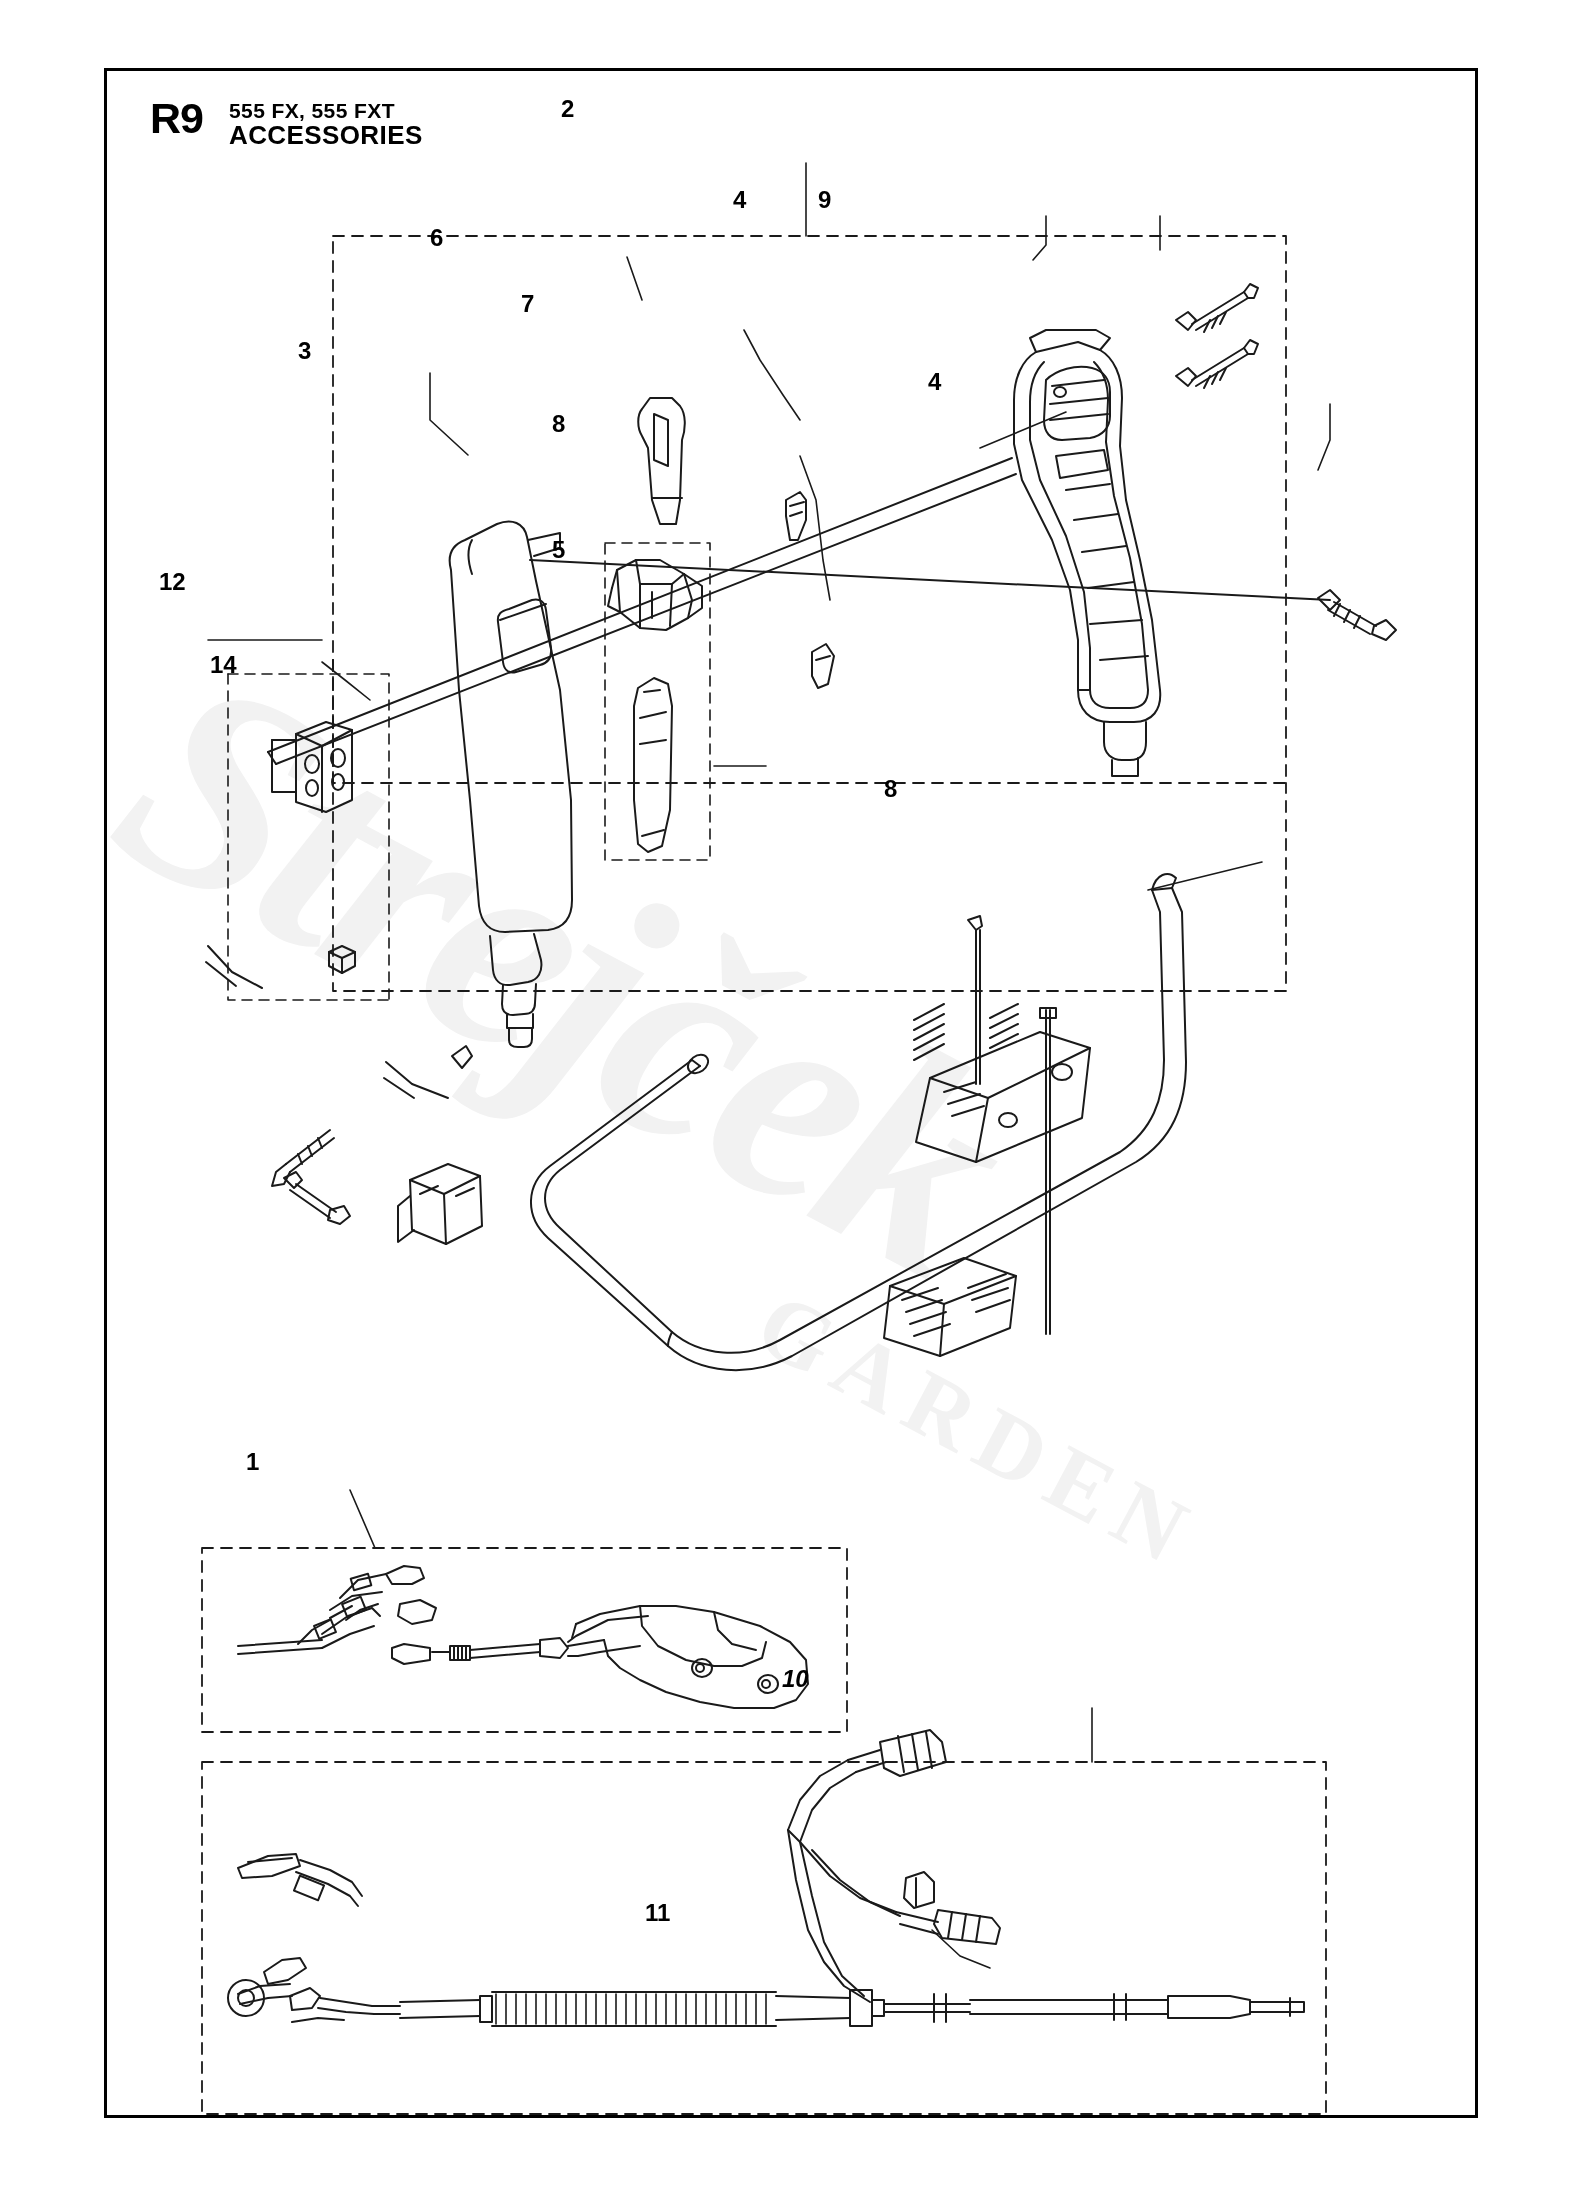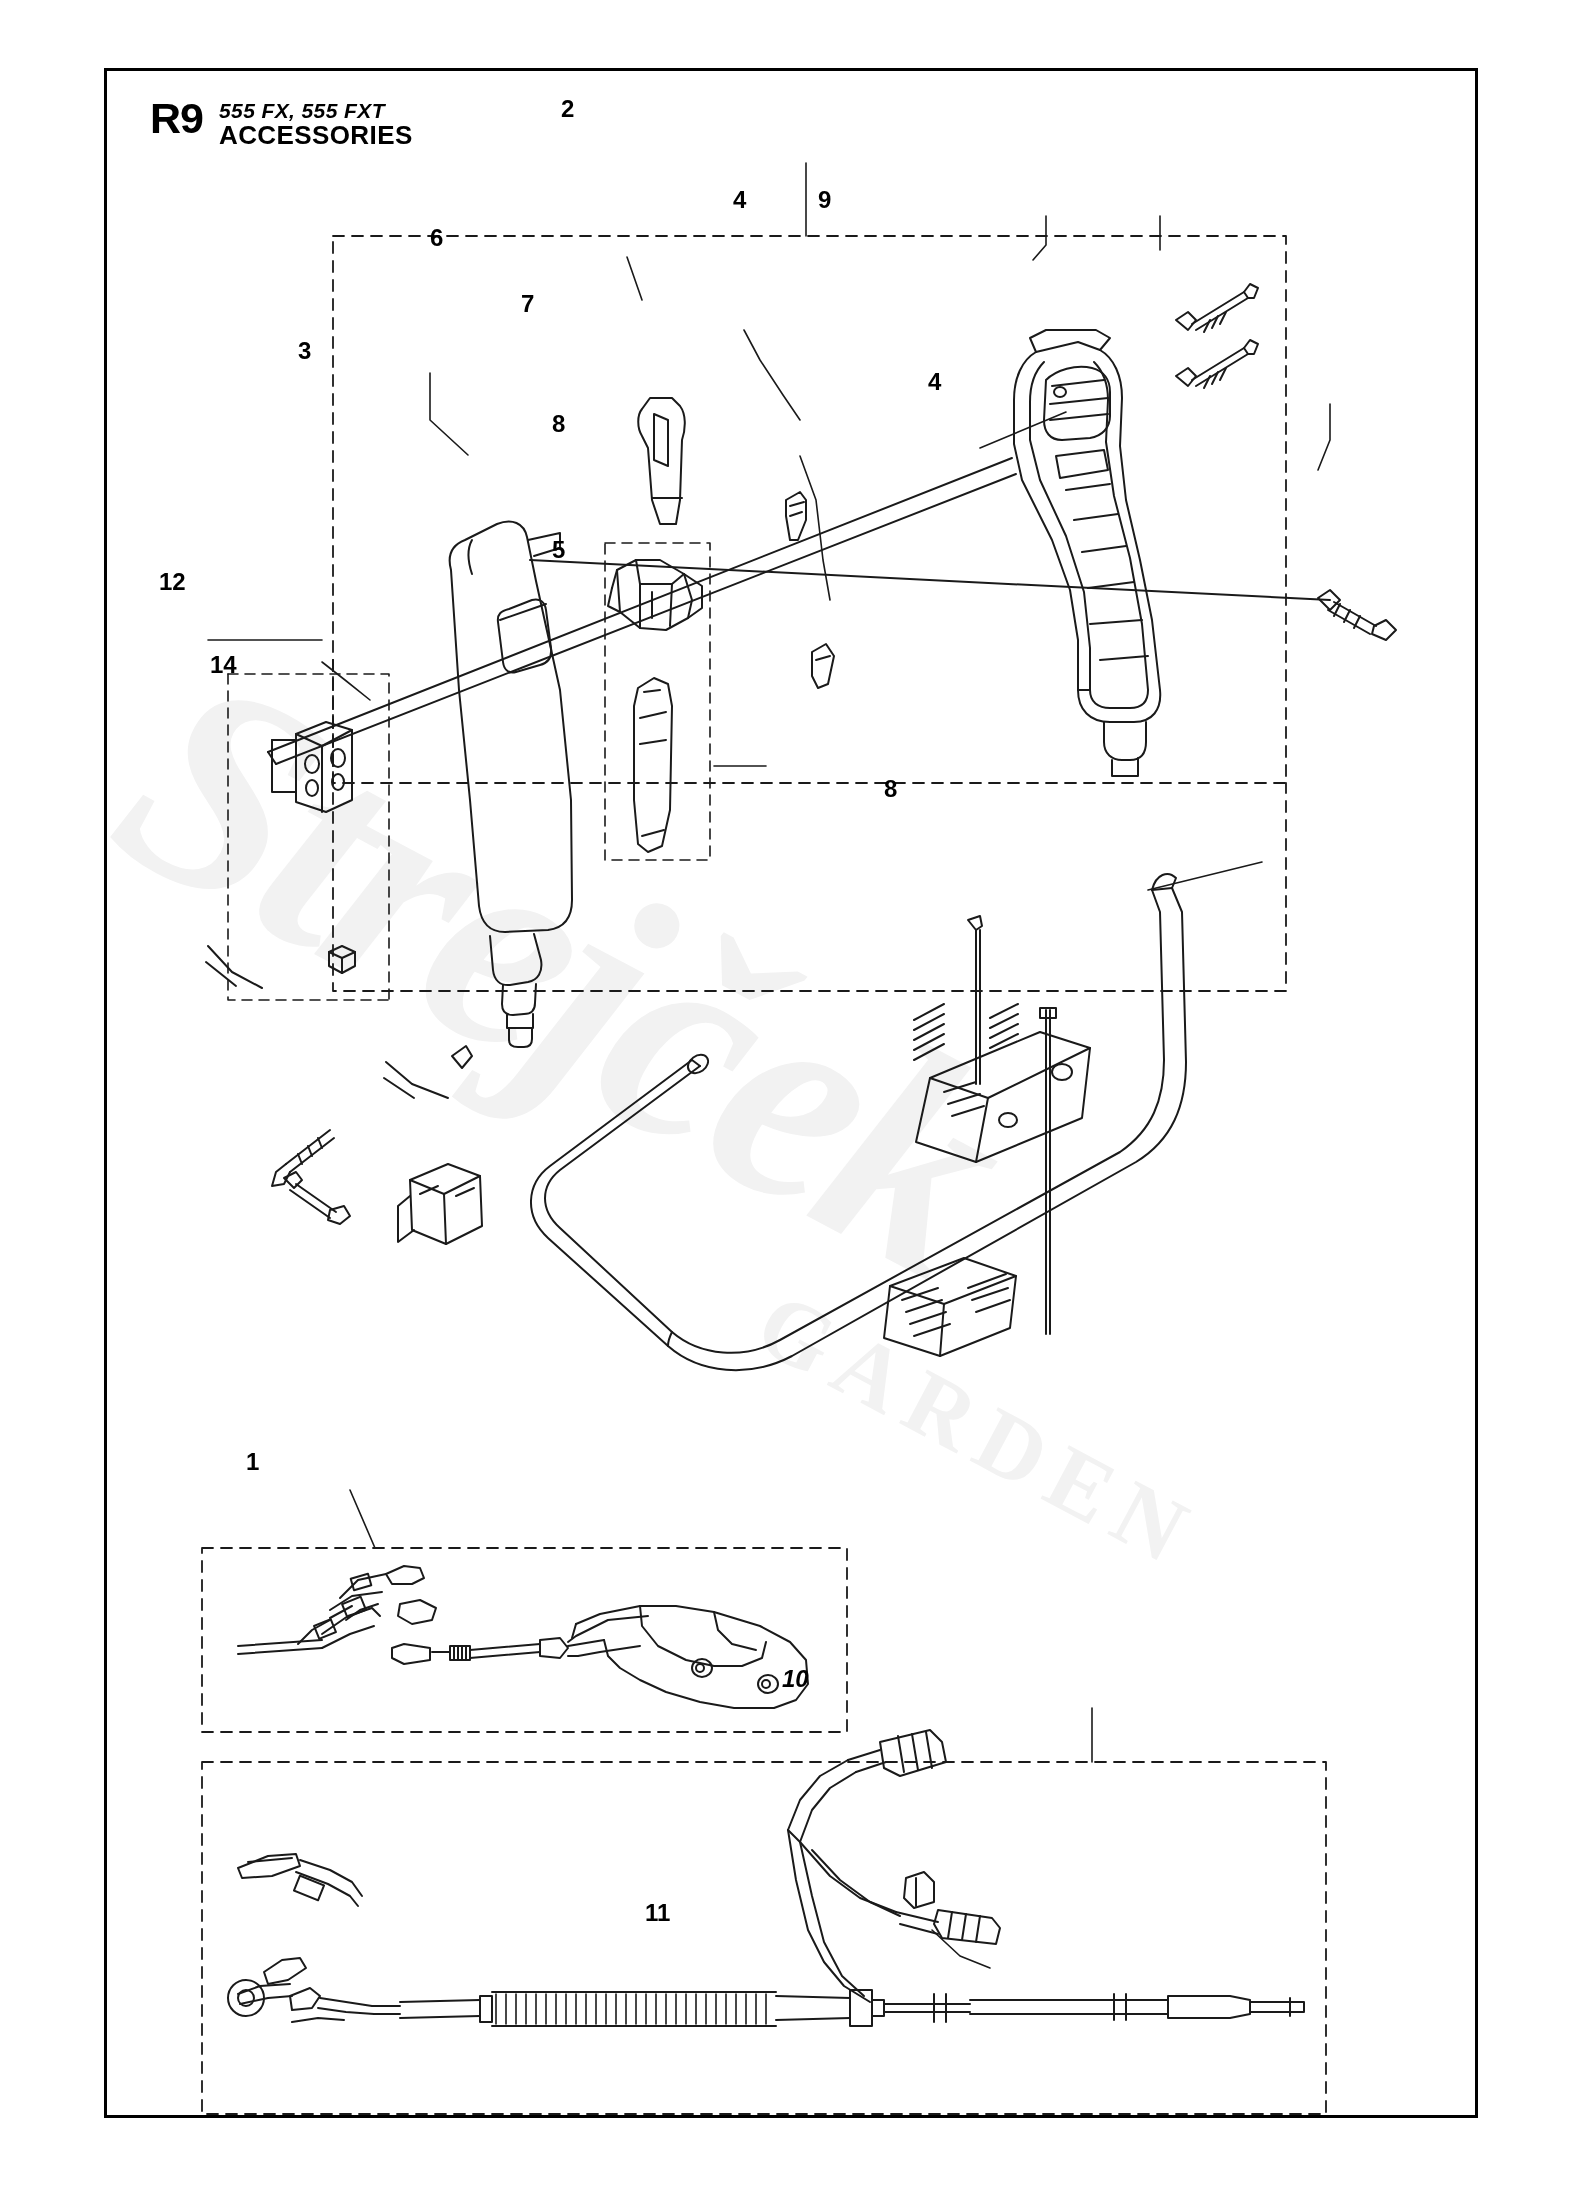--- a/index.html
+++ b/index.html
@@ -32,36 +32,35 @@
     box-sizing: border-box;
     background: transparent;
   }
   
   #header {
     position: absolute;
     left: 150px;
     top: 96px;
     display: flex;
     align-items: flex-start;
-    gap: 16px;
+    gap: 26px;
   }
   #section-code {
     font-size: 43px;
     font-weight: bold;
     letter-spacing: -1px;
     line-height: 44px;
     font-family: "Liberation Sans", sans-serif;
   }
   #header-titles {
     padding-top: 3px;
   }
   #model-line {
     font-size: 21px;
     font-weight: bold;
-    font-style: italic;
     letter-spacing: 0.4px;
     line-height: 24px;
   }
   #section-title {
     font-size: 26px;
     font-weight: bold;
     letter-spacing: 0.4px;
     line-height: 24px;
   }
   

